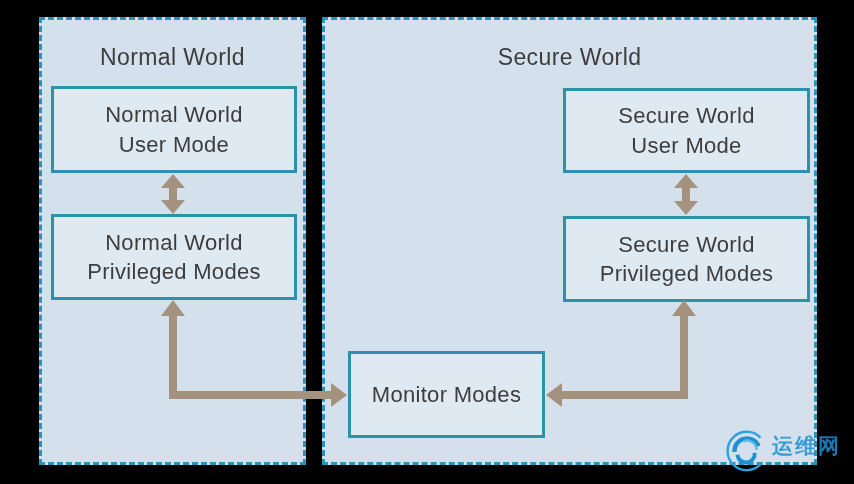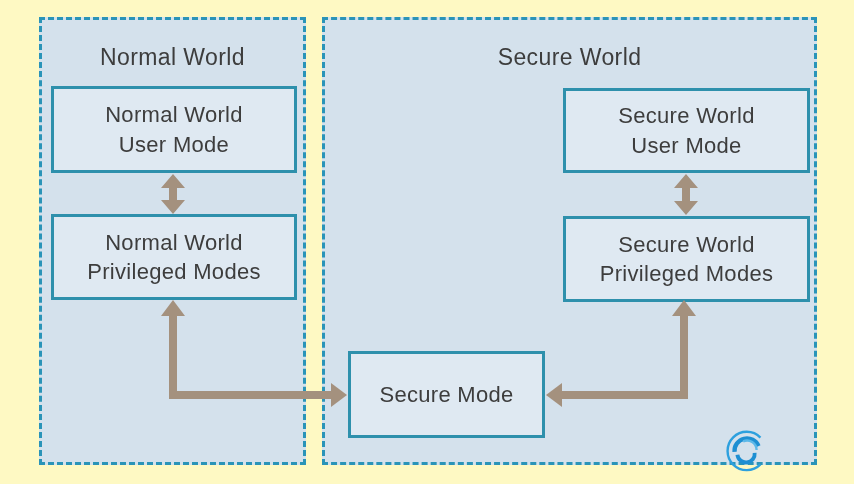--- a/index.html
+++ b/index.html
@@ -9,21 +9,21 @@
     --box-border:#2e90ac;
     --arrow:#a4917e;
     --text:#3d3d3d;
     --watermark-blue:#1e8fd2;
     --watermark-dark:#1a83c8;
   }
   html,body{margin:0;padding:0;background:#ffffff;}
   .stage{
     position:relative;
     width:854px;height:484px;
-    background:#fef9c3;
+    background:#000000;
     overflow:hidden;
     font-family:"Liberation Sans", sans-serif;
     color:var(--text);
   }
   .panel{
     position:absolute;
     border:3px dashed var(--accent);
     background:var(--panel-bg);
     box-sizing:border-box;
   }
@@ -101,21 +101,21 @@
   </div>
   <div class="mode-box box-sw-user">
     <span class="label">Secure World
 User Mode</span>
   </div>
   <div class="mode-box box-sw-priv">
     <span class="label">Secure World
 Privileged Modes</span>
   </div>
   <div class="mode-box box-monitor">
-    <span class="label">Secure Mode</span>
+    <span class="label">Monitor Modes</span>
   </div>
 
   <svg class="arrows" viewBox="0 0 854 484" aria-hidden="true">
 
     <polygon class="head" points="173,174 185,188 177,188 177,200 185,200 173,214 161,200 169,200 169,188 161,188"></polygon>
 
     <polygon class="head" points="686,174 698,188 690,188 690,201 698,201 686,215 674,201 682,201 682,188 674,188"></polygon>
 
     <path class="shaft" d="M173,312 L173,395 L332,395"></path>
     <polygon class="head" points="173,300 185,316 161,316"></polygon>
@@ -126,15 +126,16 @@
     <polygon class="head" points="546,395 562,383 562,407"></polygon>
   </svg>
 
   <div class="watermark">
     <svg class="wm-logo" width="46" height="48" viewBox="0 0 48 48" aria-hidden="true">
       <path d="M 38 11 A 20 20 0 1 0 38 39" fill="none" stroke="#2da0de" stroke-width="2.5"></path>
       <path d="M 11 26 A 13 13 0 0 1 36 20" fill="none" stroke="#1e8fd2" stroke-width="4.5"></path>
       <path d="M 14 29 A 9 9 0 0 0 32 27" fill="none" stroke="#1e8fd2" stroke-width="4"></path>
       <path d="M 20 15 A 10 10 0 0 1 34 24" fill="none" stroke="#5cb8e8" stroke-width="2.5"></path>
     </svg>
+    <span class="wm-name">运维网</span>
   </div>
 
 </div>
 
 </body></html>

